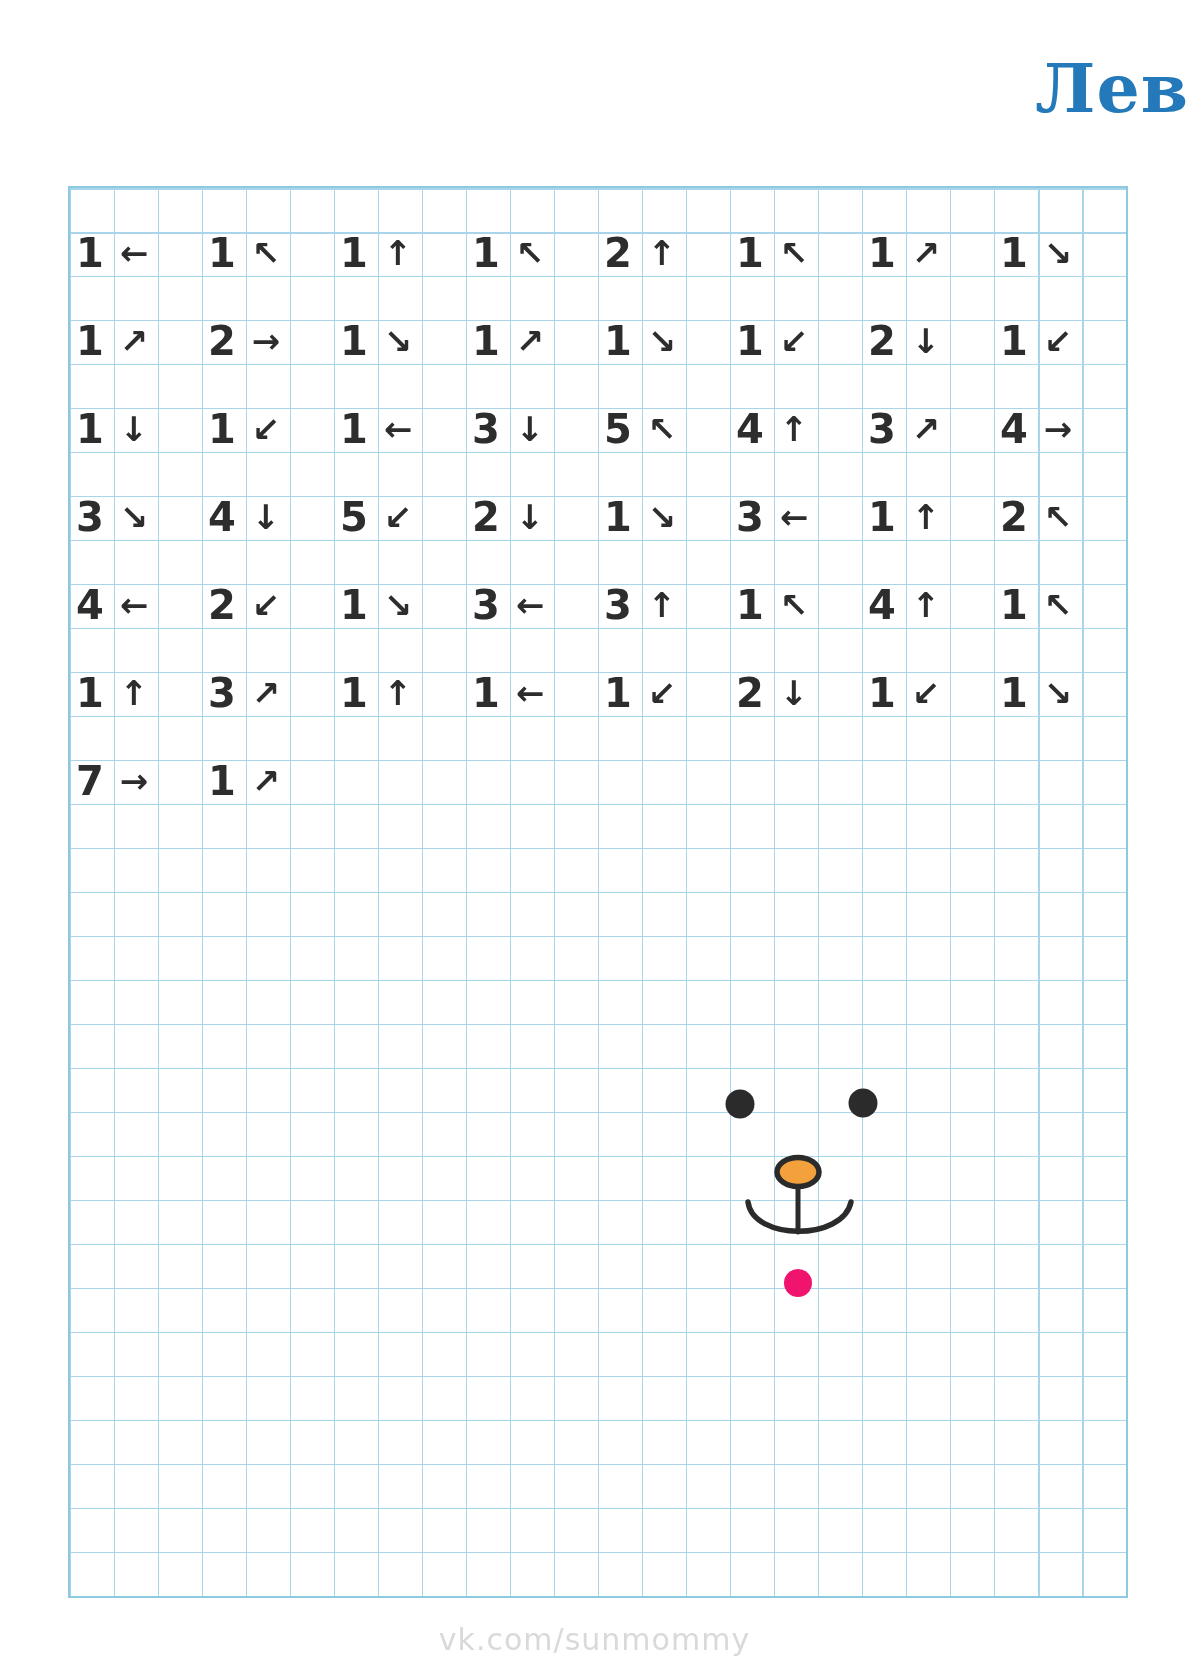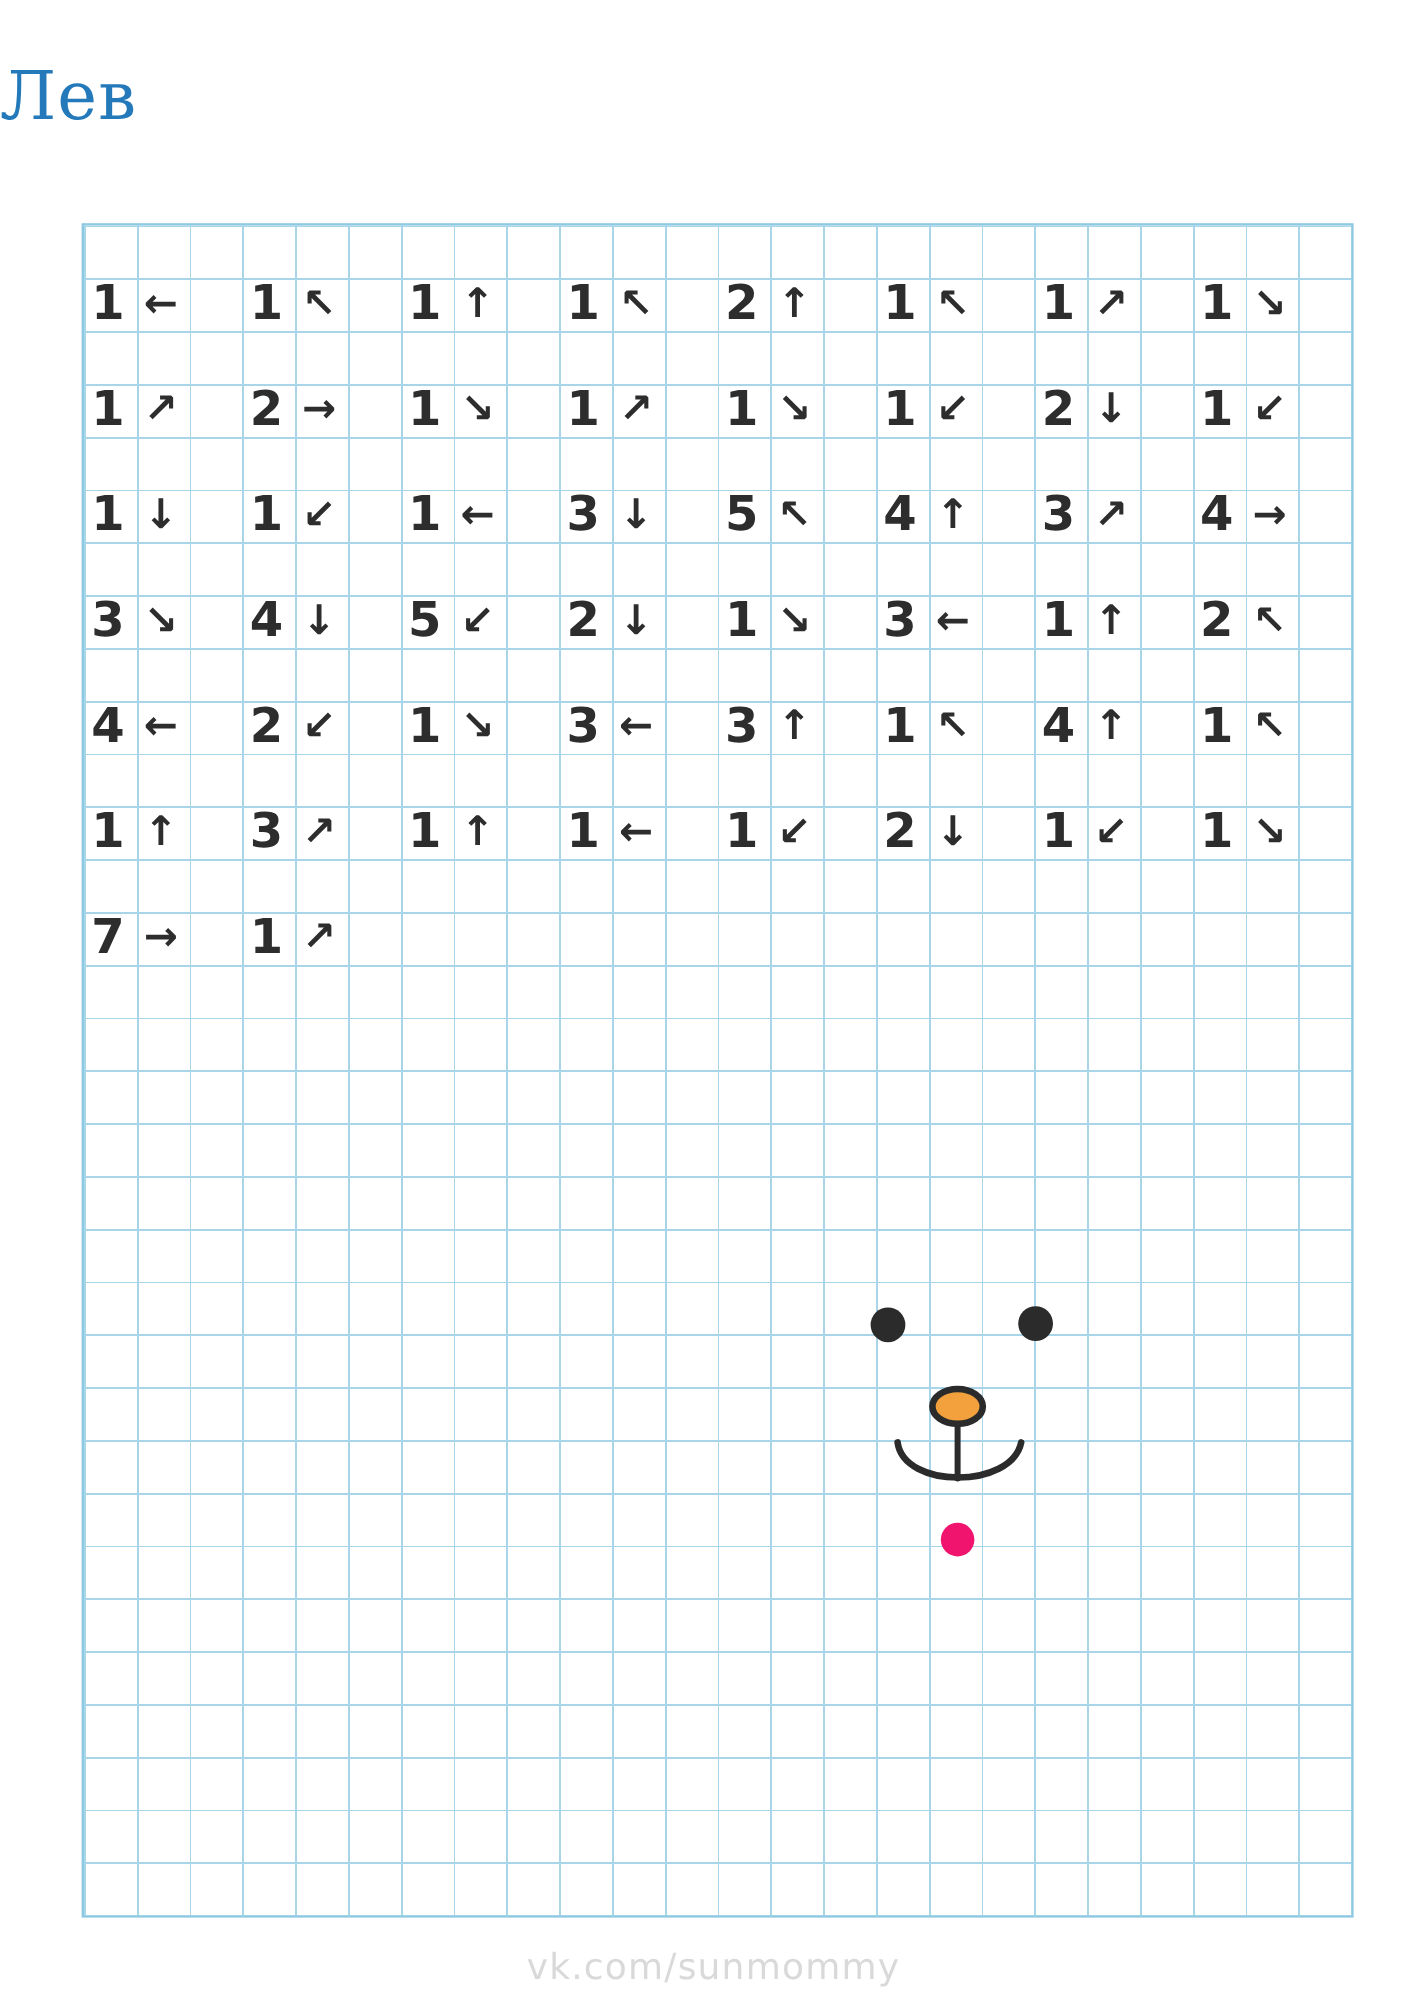--- a/index.html
+++ b/index.html
@@ -13,22 +13,22 @@
     --c-dot:#f0146e;
     --c-watermark:#d9d9d9;
   }
   html,body{margin:0;padding:0;}
   body{
     width:1189px;height:1680px;position:relative;background:#ffffff;
     font-family:"DejaVu Sans", sans-serif;overflow:hidden;
   }
   .title{
     position:absolute;left:0;top:48px;width:100%;margin:0;
-    text-align:left;font-family:"DejaVu Serif", serif;font-weight:normal;
-    font-size:56px;color:var(--c-title);letter-spacing:1px;
+    text-align:right;font-family:"DejaVu Serif", serif;font-weight:bold;
+    font-size:68px;color:var(--c-title);letter-spacing:1px;
   }
   .grid{
     position:absolute;left:68px;top:186px;width:1056px;height:1408px;
     border:2px solid var(--c-grid-border);
     background-image:
       repeating-linear-gradient(to right, var(--c-grid-line) 0 1.5px, transparent 1.5px 44px),
       repeating-linear-gradient(to bottom, var(--c-grid-line) 0 1.5px, transparent 1.5px 44px);
   }
   .cell{
     position:absolute;width:44px;height:44px;line-height:46px;

